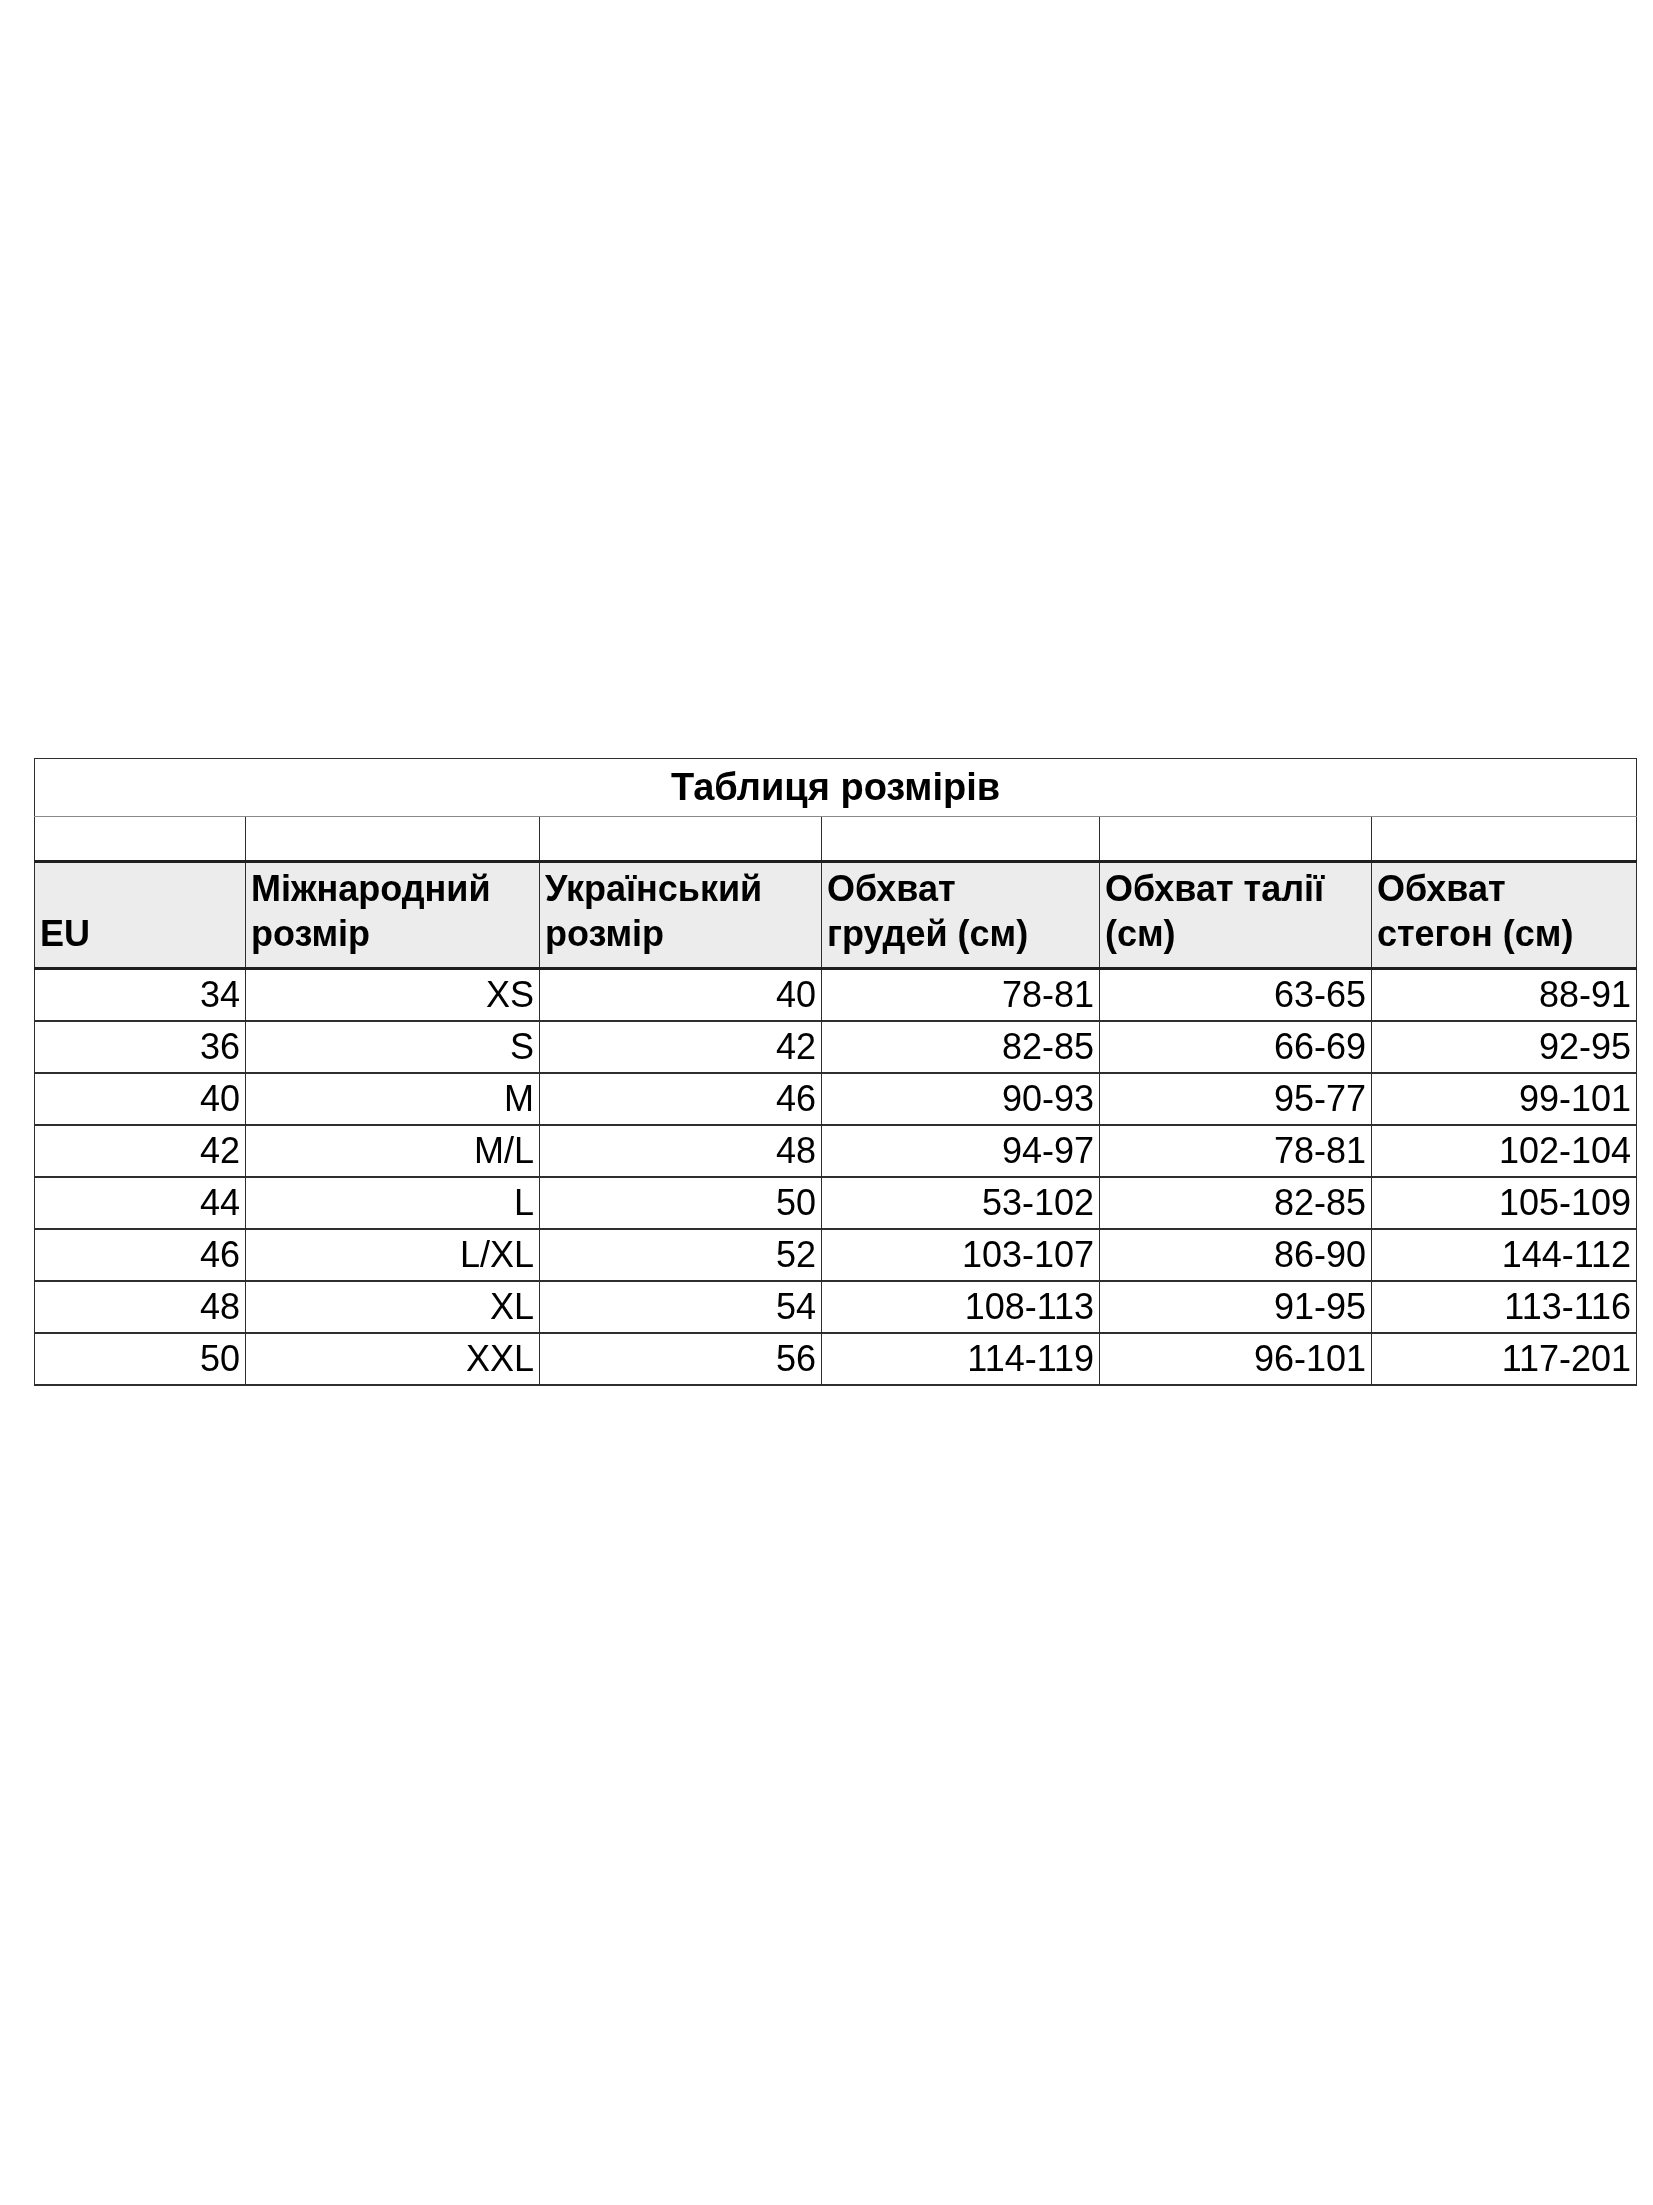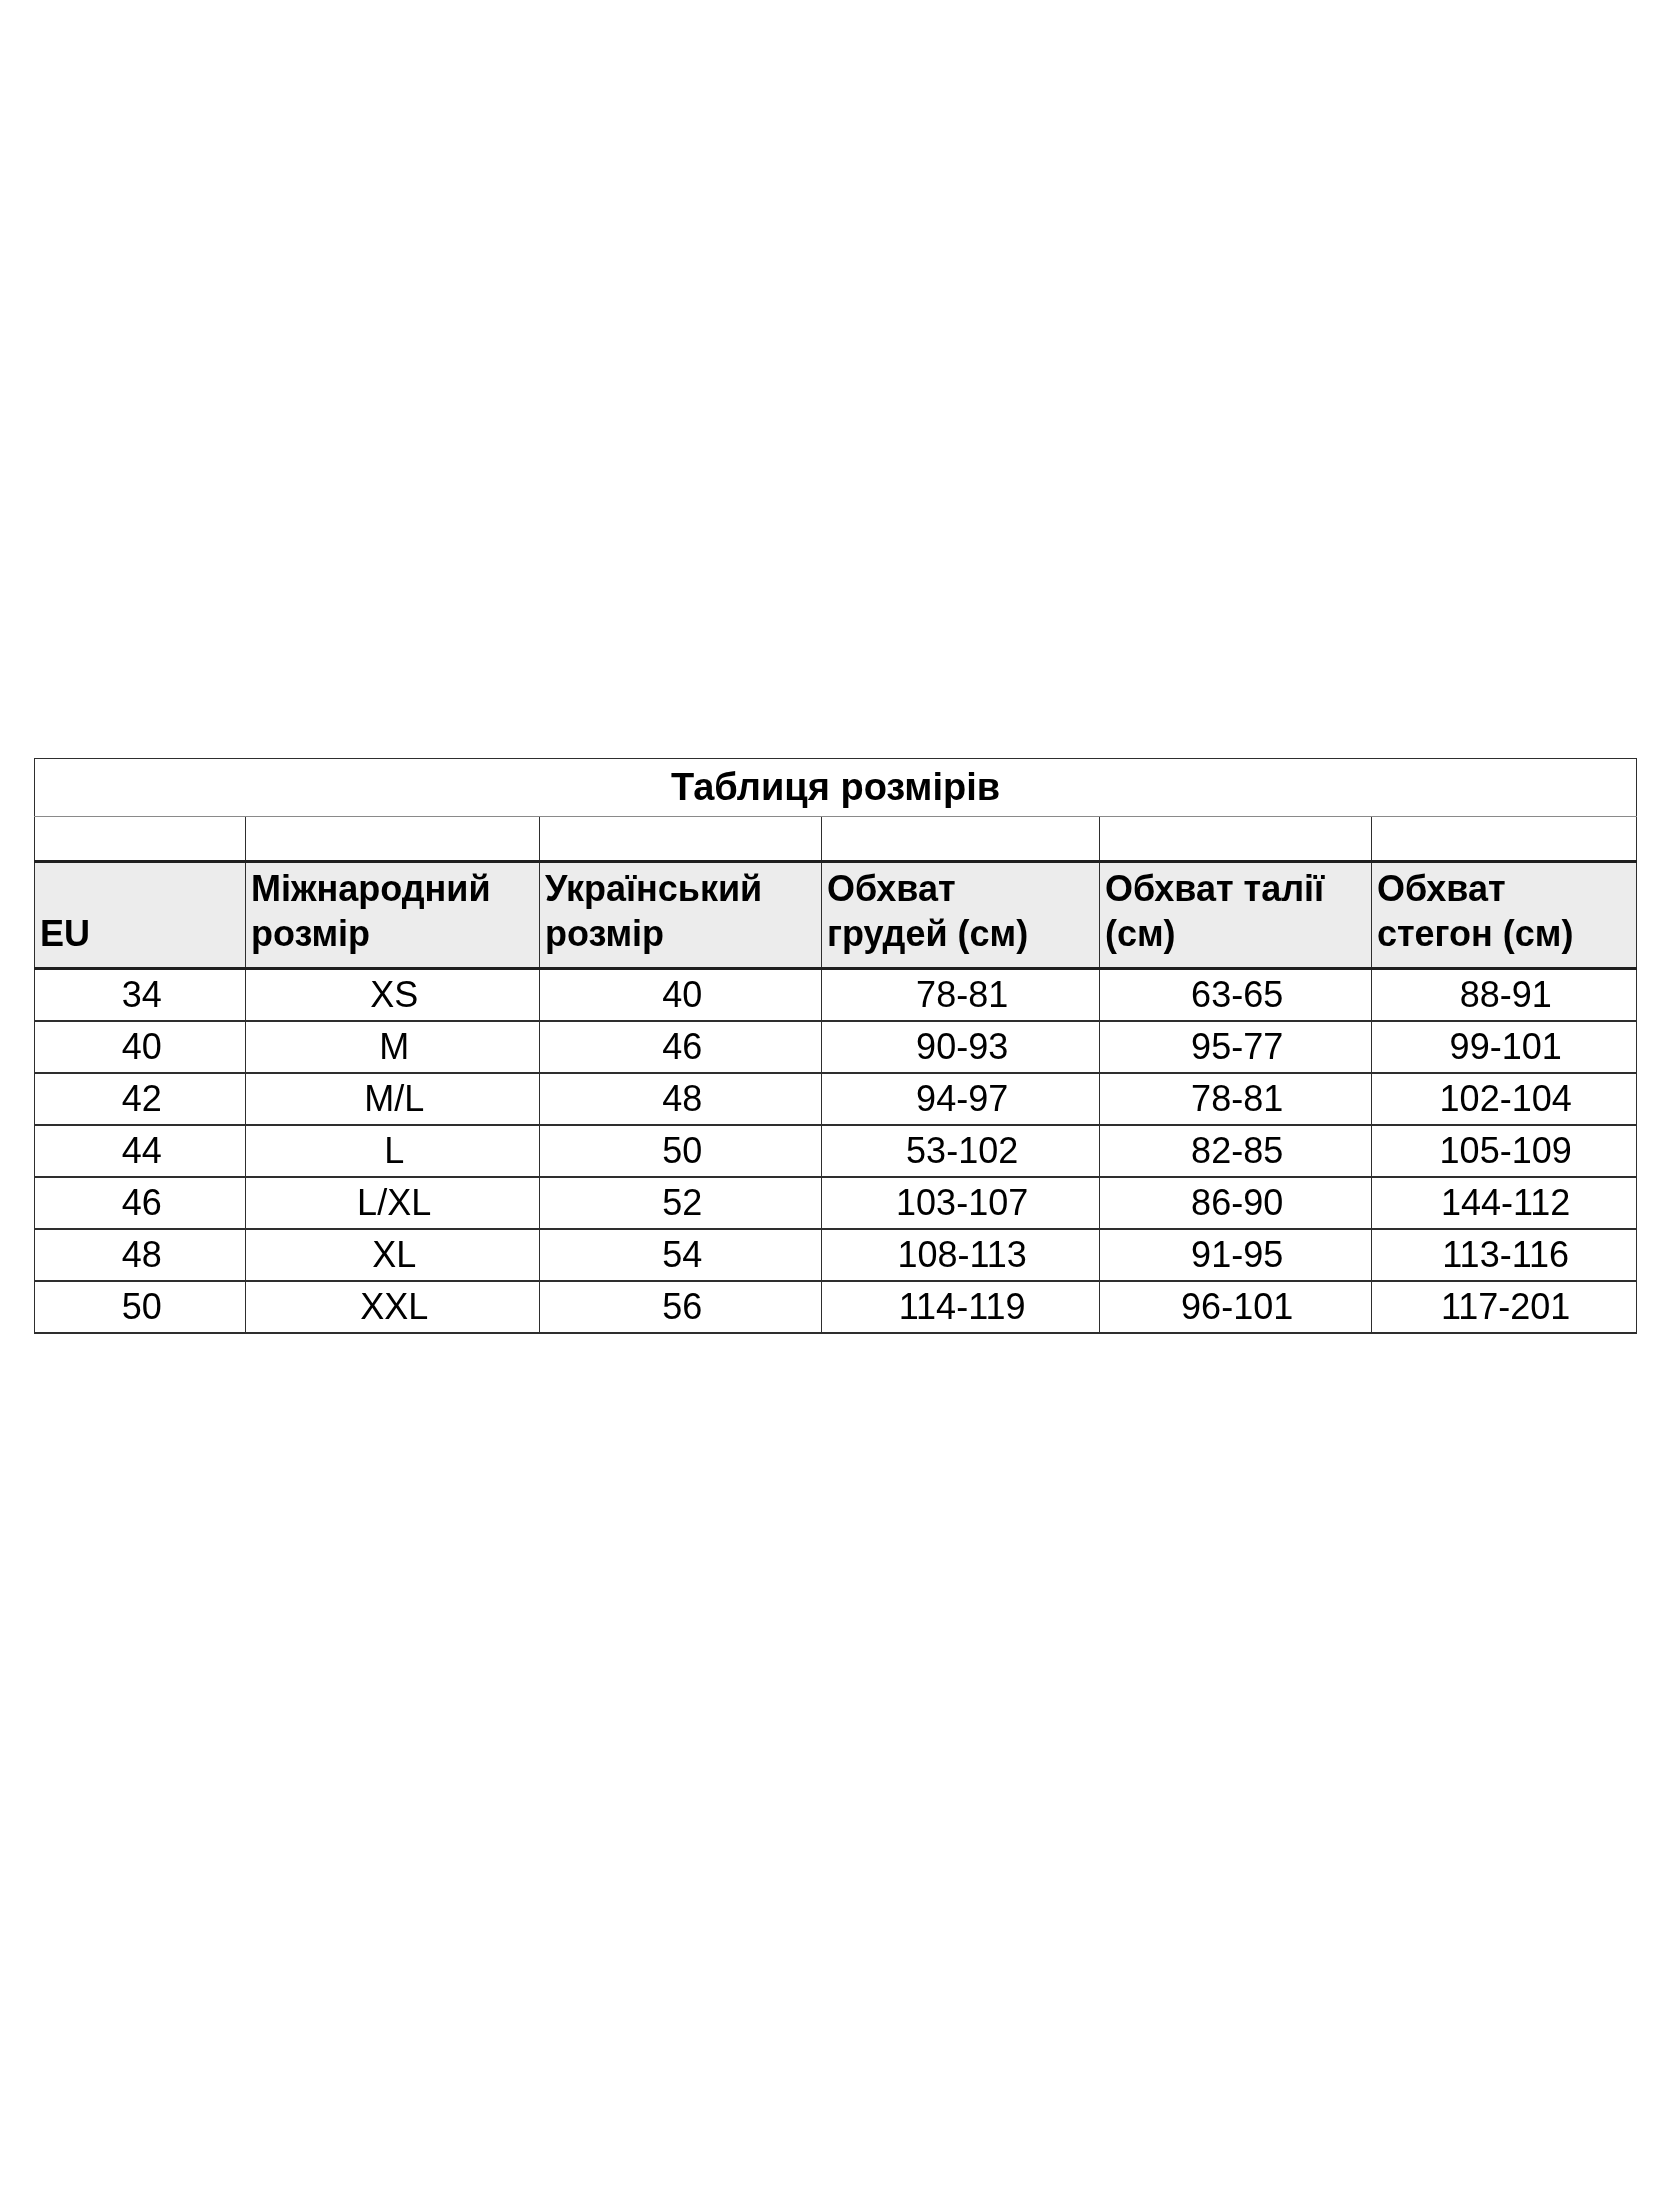--- a/index.html
+++ b/index.html
@@ -69,21 +69,21 @@
     white-space: pre-line;
     border-top: 3.3px solid #1f1f1f;
     border-bottom: 3.3px solid #1f1f1f;
   }
 
   
   tr.data-row td {
     height: 50px;
     font-size: 36px;
     font-weight: normal;
-    text-align: center;
+    text-align: right;
     vertical-align: middle;
     padding: 0 4.9px 0 8.2px;
     border-top: 2.5px solid #2e2e2e;
     border-bottom: 2.5px solid #2e2e2e;
     background: #ffffff;
   }
 </style>
 </head>
 <body>
 
@@ -125,20 +125,28 @@
 
     <tr class="data-row">
           <td>34</td>
           <td>XS</td>
           <td>40</td>
           <td>78-81</td>
           <td>63-65</td>
           <td>88-91</td>
         </tr>
         <tr class="data-row">
+          <td>36</td>
+          <td>S</td>
+          <td>42</td>
+          <td>82-85</td>
+          <td>66-69</td>
+          <td>92-95</td>
+        </tr>
+        <tr class="data-row">
           <td>40</td>
           <td>M</td>
           <td>46</td>
           <td>90-93</td>
           <td>95-77</td>
           <td>99-101</td>
         </tr>
         <tr class="data-row">
           <td>42</td>
           <td>M/L</td>

